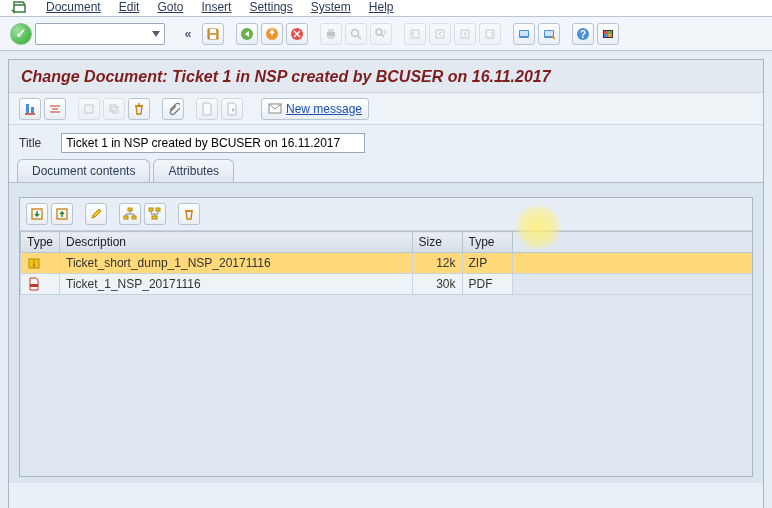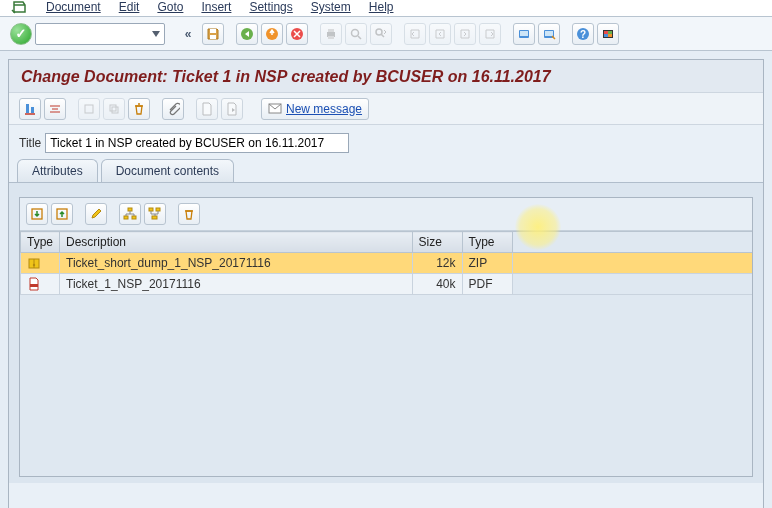--- a/index.html
+++ b/index.html
@@ -103,21 +103,21 @@
     height:22px; padding:0 6px;
     border:1px solid #b8c4d0;
     background:linear-gradient(#fff,#e8eef4);
     border-radius:3px;
     color:#1b4fb3;
     text-decoration: underline;
     cursor: default;
   }
   
   .titlerow {
-    display:flex; align-items:center; gap:4px;
+    display:flex; align-items:center; gap:20px;
     padding: 8px 10px 6px 10px;
   }
   .titlerow label { color:#333; }
   .titlerow input {
     width: 304px; height: 20px;
     border:1px solid #9aa8b8;
     padding: 2px 4px;
     font-size:12px;
     background:#fff;
   }
@@ -393,22 +393,22 @@
       <span>New message</span>
     </div>
   </div>
 
   <div class="titlerow">
     <label>Title</label>
     <input type="text" value="Ticket 1 in NSP created by BCUSER on 16.11.2017" style="">
   </div>
 
   <div class="tabs">
+    <div class="tab">Document contents</div>
     <div class="tab">Attributes</div>
-    <div class="tab">Document contents</div>
   </div>
 
   <div class="tabbody">
     <div class="inner">
       <div class="inner-toolbar">
         <div class="tbtn">
             <svg width="14" height="14">
               <rect x="2" y="2" width="10" height="10" fill="none" stroke="#c87f0a" stroke-width="1.3"></rect>
               <path d="M7 4v5M5 7l2 2 2-2" fill="none" stroke="#2a8a2a" stroke-width="1.5"></path>
             </svg>
@@ -476,21 +476,21 @@
               <td style="background:#dfe8f1;border-right:none"></td>
             </tr>
             <tr>
               <td class="rowicon">
                 <svg width="14" height="14">
                   <path d="M3 1h6l2 2v10H3z" fill="#fff" stroke="#c0392b"></path>
                   <rect x="3" y="7" width="8" height="3" fill="#c0392b"></rect>
                 </svg>
               </td>
               <td>Ticket_1_NSP_20171116</td>
-              <td class="td-right">40k</td>
+              <td class="td-right">30k</td>
               <td>PDF</td>
               <td style="background:#dfe8f1;border-right:none"></td>
             </tr>
           </tbody>
       </table>
     </div>
   </div>
 
   <div class="cursor-highlight" style="left:506px; top:144px;"></div>
   <svg class="cursor-arrow" style="left:526px; top:160px;" width="16" height="20">

